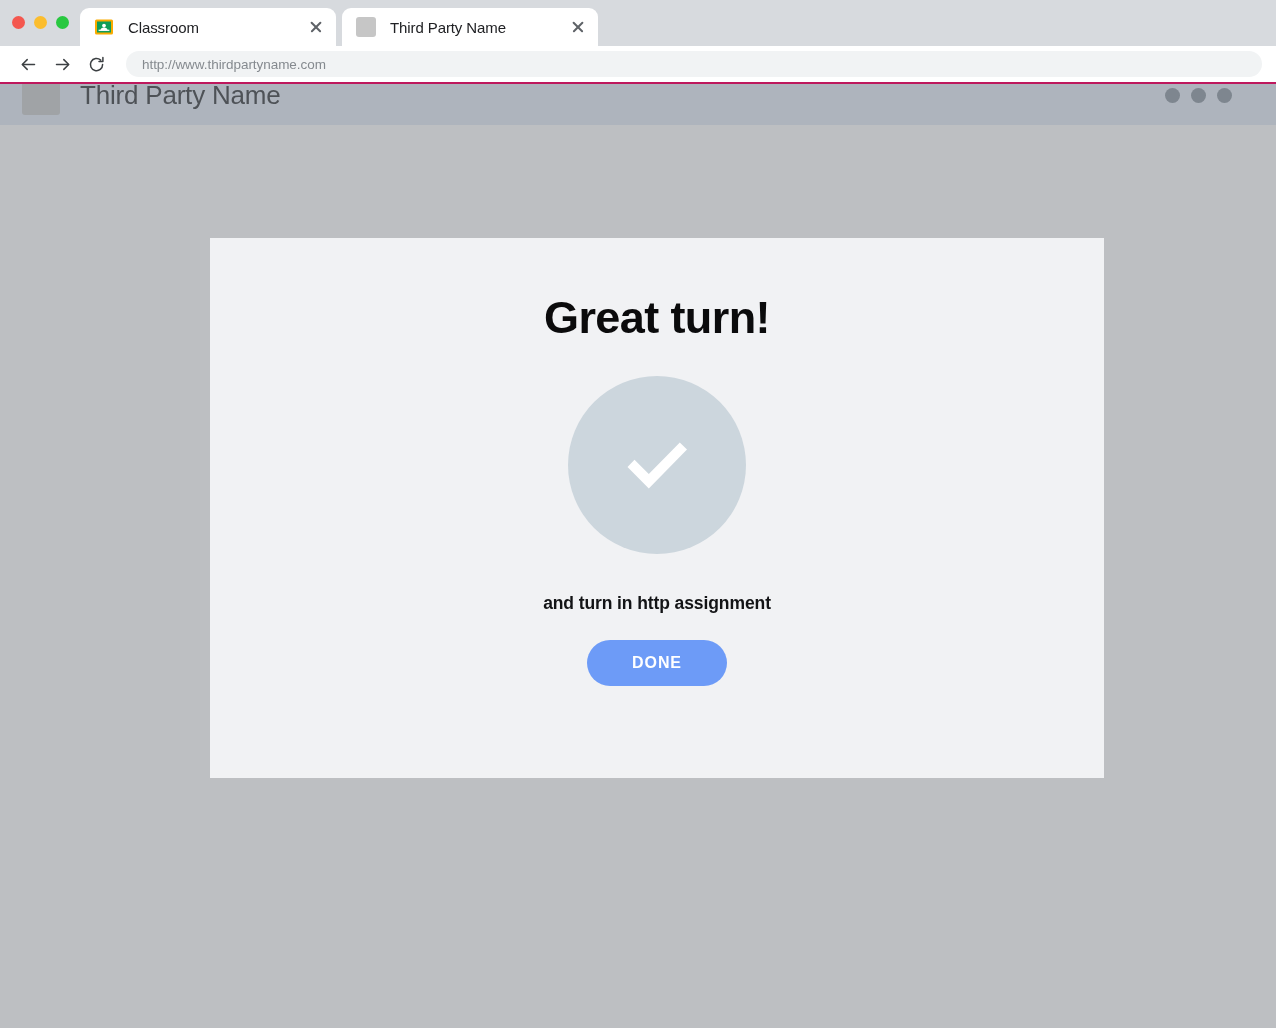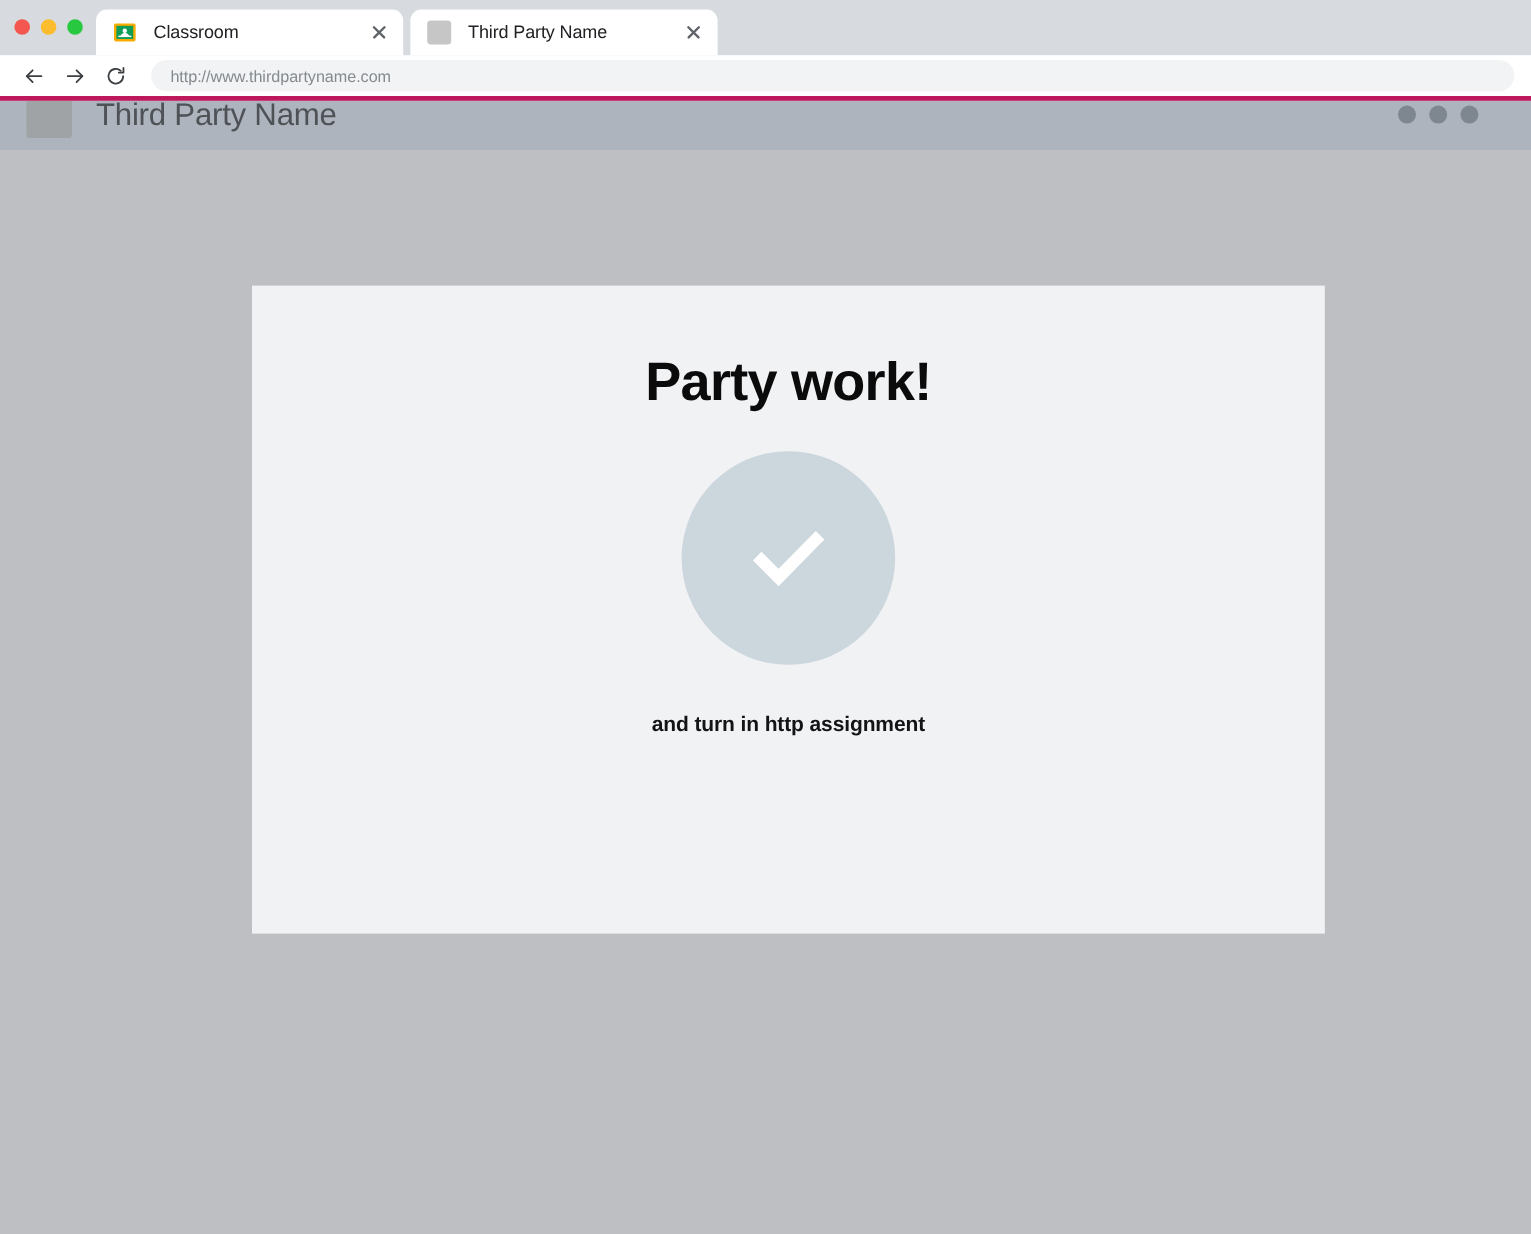--- a/index.html
+++ b/index.html
@@ -103,21 +103,21 @@
   .tab-close::before { transform: rotate(45deg); }
   .tab-close::after  { transform: rotate(-45deg); }
 
   .toolbar {
     height: 38px;
     background: #ffffff;
     display: flex;
     align-items: center;
     padding: 0 14px;
     box-sizing: border-box;
-    border-bottom: 4px solid #be185d;
+    border-bottom: 2px solid #be185d;
   }
   .nav-btn {
     width: 28px;
     height: 28px;
     flex: 0 0 28px;
     margin-right: 6px;
     display: flex;
     align-items: center;
     justify-content: center;
   }
@@ -322,28 +322,29 @@
     <span class="menu-dot"></span>
     <span class="menu-dot"></span>
     <span class="menu-dot"></span>
   </span>
 </div>
 
 <div class="page-body">
 
   <div class="card">
 
-    <div class="card-heading">Party work!</div>
+    <div class="card-heading">Great turn!</div>
 
     <div class="check-circle">
       <svg width="108" height="108" viewBox="0 0 108 108">
         <path d="M24.5 56.0 L31.5 48.8 L45.8 63.0 L76.8 31.5 L84.0 38.6 L45.8 77.5 Z" fill="#ffffff"></path>
       </svg>
     </div>
 
     <div class="card-message">
       <div>and turn in http assignment</div>
     </div>
 
+    <button class="done-button">DONE</button>
 
   </div>
 
 </div>
 
 </body></html>

